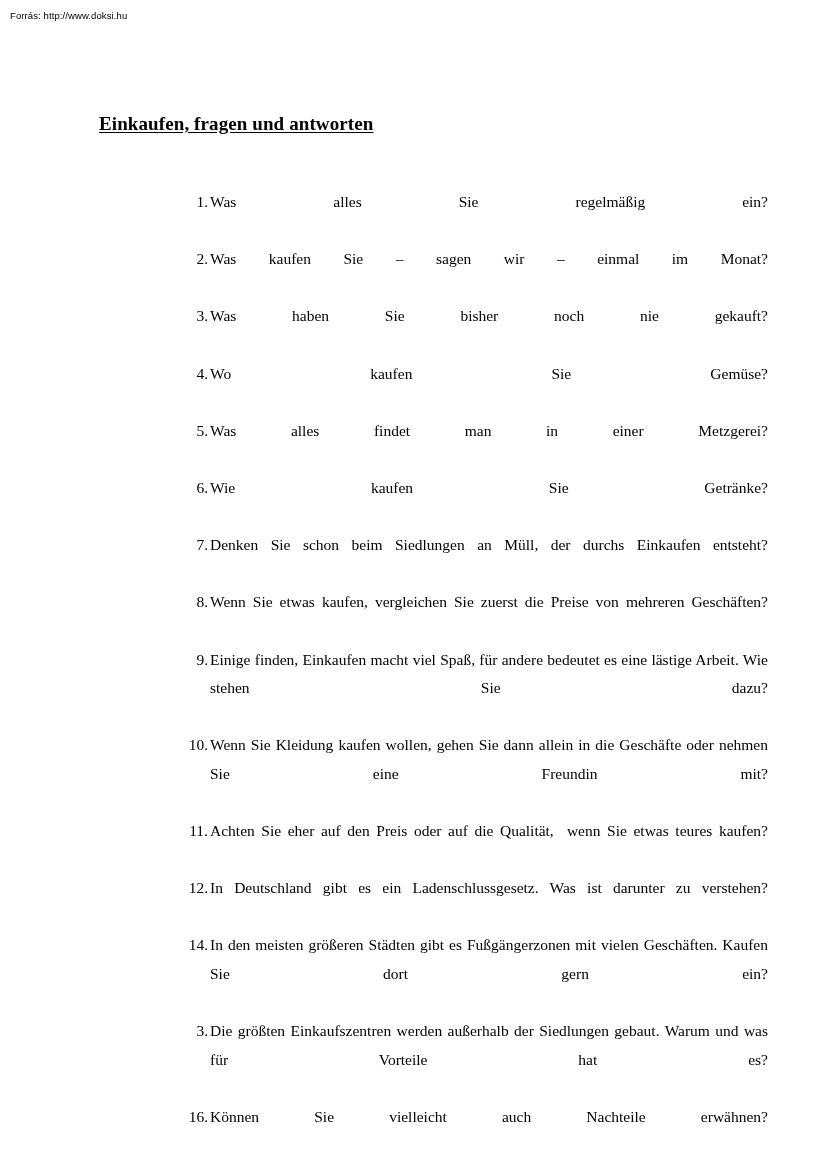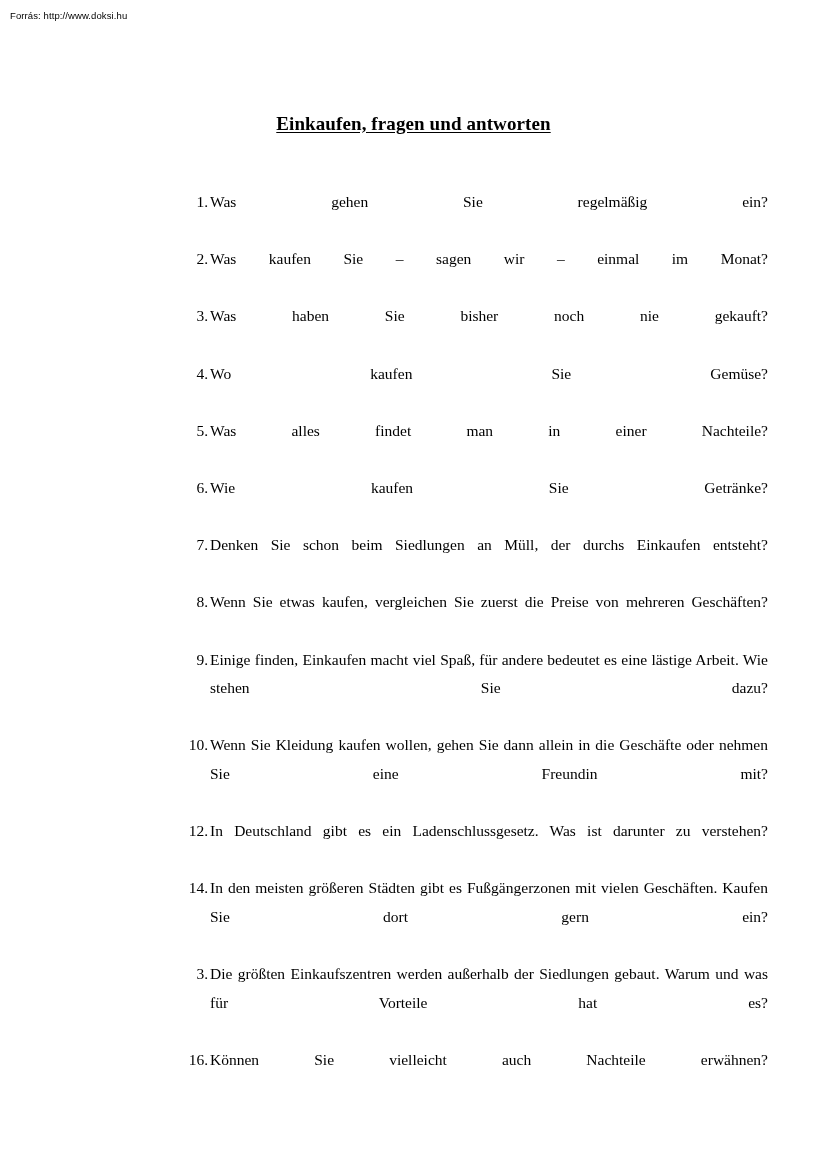--- a/index.html
+++ b/index.html
@@ -37,21 +37,20 @@
     letter-spacing: 0.1px;
     white-space: nowrap;
   }
 
   
   .doc-title {
     position: absolute;
     left: 99px;
     top: 98px;
     width: 629px;
-    text-align: center;
     font-size: 19px;
     font-weight: bold;
     line-height: 26px;
     letter-spacing: 0.1px;
   }
   .doc-title .title-text {
     text-decoration: underline;
     text-underline-offset: 2px;
   }
 
@@ -101,37 +100,37 @@
 
 <div class="page">
 
   <div class="source-header">Forrás: http://www.doksi.hu</div>
 
   <h1 class="doc-title"><span class="title-text">Einkaufen, fragen und antworten</span></h1>
 
   <ol class="question-list">
       <li class="q-item">
         <span class="q-num">1.</span>
-        <span class="q-text">Was gehen Sie regelmäßig ein?</span>
+        <span class="q-text">Was alles Sie regelmäßig ein?</span>
       </li>
       <li class="q-item">
         <span class="q-num">2.</span>
         <span class="q-text">Was kaufen Sie – sagen wir – einmal im Monat?</span>
       </li>
       <li class="q-item">
         <span class="q-num">3.</span>
         <span class="q-text">Was haben Sie bisher noch nie gekauft?</span>
       </li>
       <li class="q-item">
         <span class="q-num">4.</span>
         <span class="q-text">Wo kaufen Sie Gemüse?</span>
       </li>
       <li class="q-item">
         <span class="q-num">5.</span>
-        <span class="q-text">Was alles findet man in einer Nachteile?</span>
+        <span class="q-text">Was alles findet man in einer Metzgerei?</span>
       </li>
       <li class="q-item">
         <span class="q-num">6.</span>
         <span class="q-text">Wie kaufen Sie Getränke?</span>
       </li>
       <li class="q-item">
         <span class="q-num">7.</span>
         <span class="q-text">Denken Sie schon beim Siedlungen an Müll, der durchs Einkaufen entsteht?</span>
       </li>
       <li class="q-item">
@@ -140,20 +139,24 @@
       </li>
       <li class="q-item">
         <span class="q-num">9.</span>
         <span class="q-text">Einige finden, Einkaufen macht viel Spaß, für andere bedeutet es eine lästige Arbeit. Wie stehen Sie dazu?</span>
       </li>
       <li class="q-item">
         <span class="q-num">10.</span>
         <span class="q-text">Wenn Sie Kleidung kaufen wollen, gehen Sie dann allein in die Geschäfte oder nehmen Sie eine Freundin mit?</span>
       </li>
       <li class="q-item">
+        <span class="q-num">11.</span>
+        <span class="q-text">Achten Sie eher auf den Preis oder auf die Qualität,  wenn Sie etwas teures kaufen?</span>
+      </li>
+      <li class="q-item">
         <span class="q-num">12.</span>
         <span class="q-text">In Deutschland gibt es ein Ladenschlussgesetz. Was ist darunter zu verstehen?</span>
       </li>
       <li class="q-item">
         <span class="q-num">14.</span>
         <span class="q-text">In den meisten größeren Städten gibt es Fußgängerzonen mit vielen Geschäften. Kaufen Sie dort gern ein?</span>
       </li>
       <li class="q-item">
         <span class="q-num">3.</span>
         <span class="q-text">Die größten Einkaufszentren werden außerhalb der Siedlungen gebaut. Warum und was für Vorteile hat es?</span>

